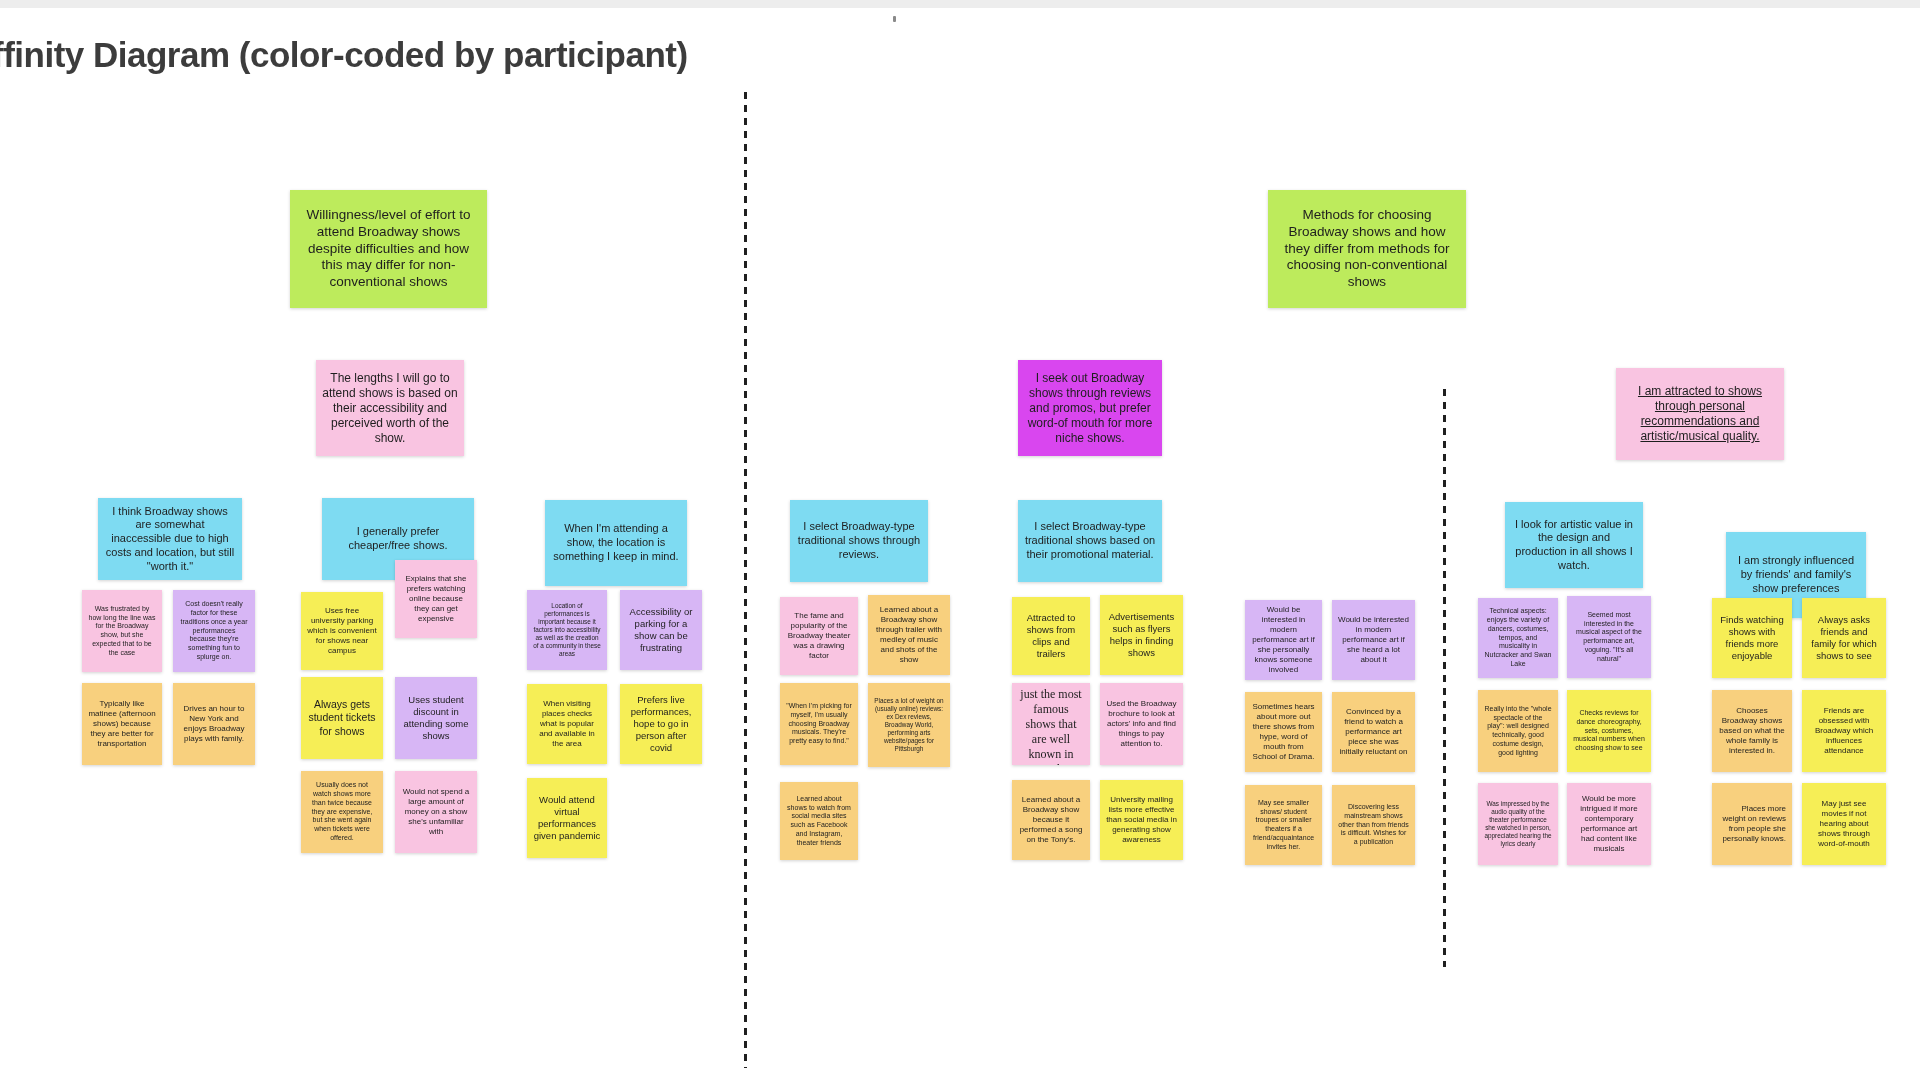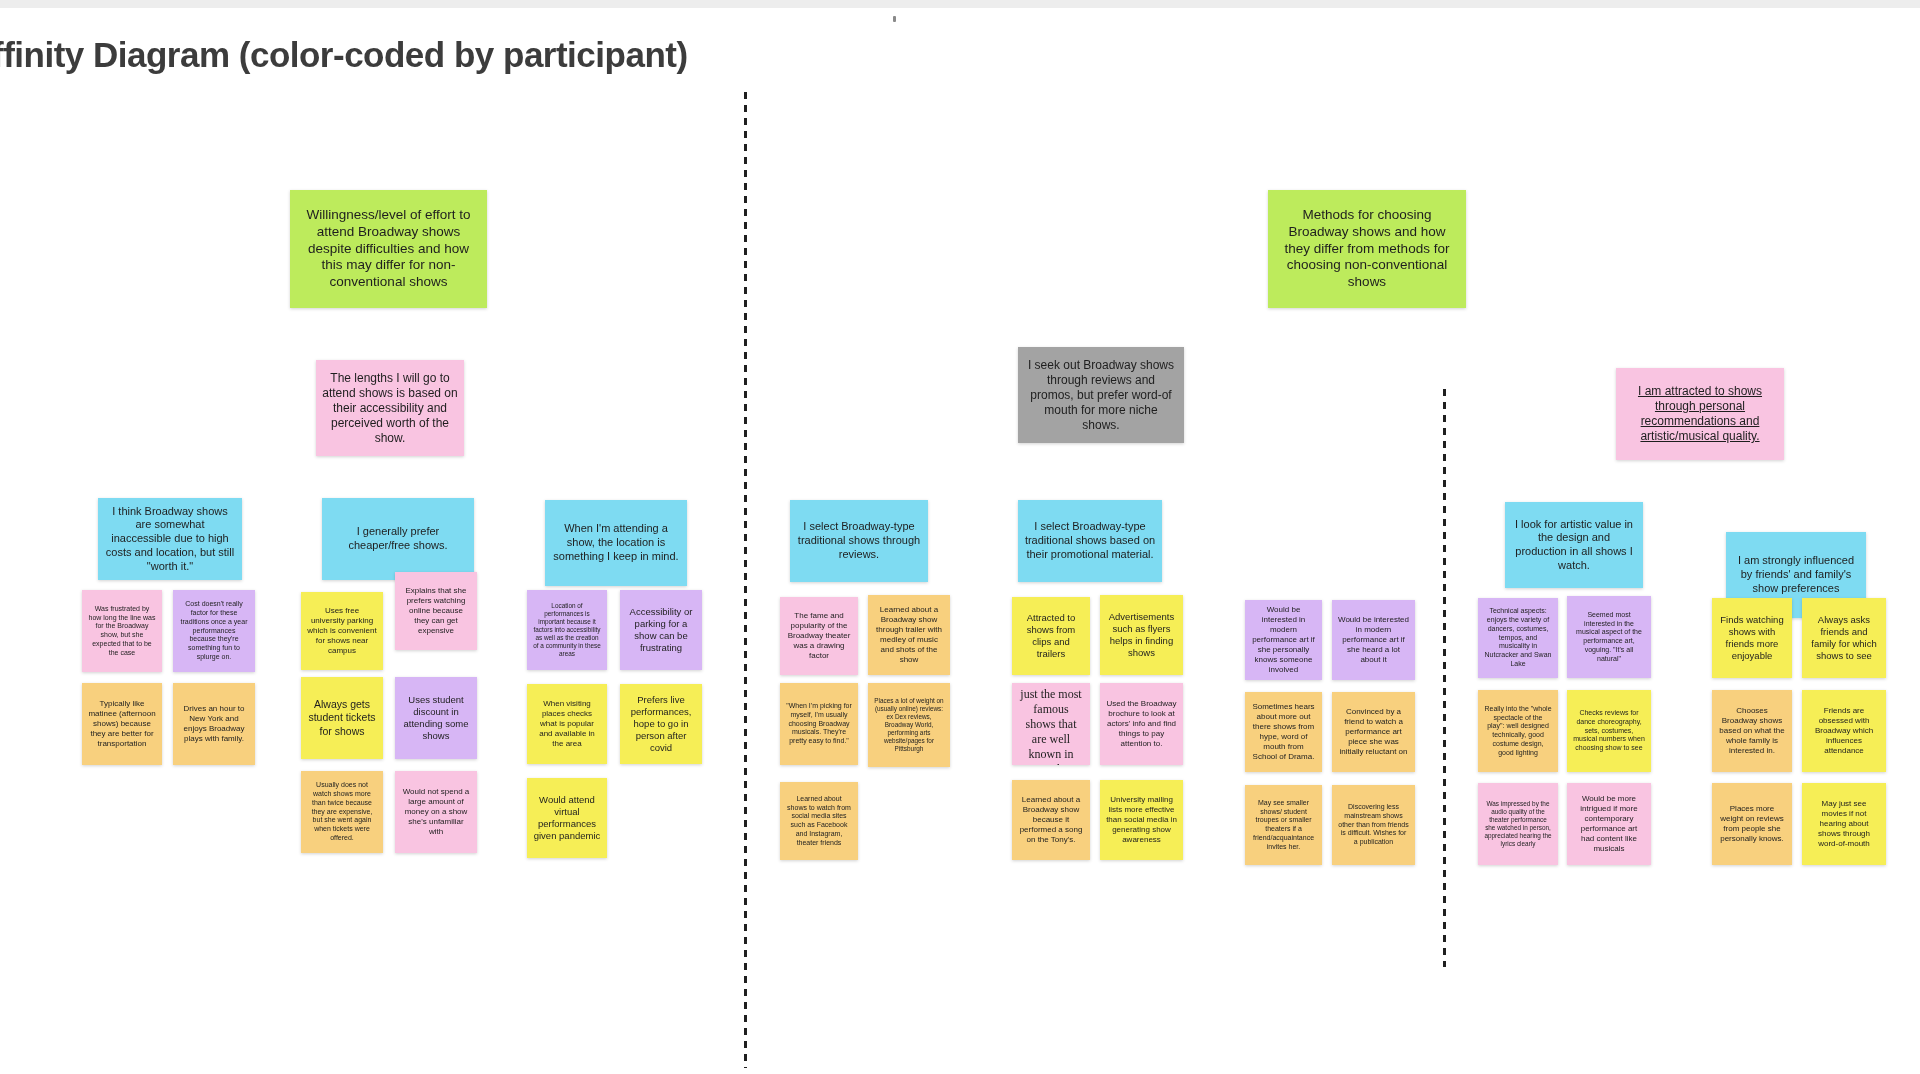--- a/index.html
+++ b/index.html
@@ -45,35 +45,35 @@
 <div class="top-strip"></div>
 
 <h1 class="board-title">ffinity Diagram (color-coded by participant)</h1>
 
 <div class="canvas">
     <div class="divider" style="left: 744px; top: 92px; height: 976px;"></div>
     <div class="divider" style="left: 1443px; top: 389px; height: 578px;"></div>
     <div class="note" style="left: 290px; top: 190px; width: 197px; height: 118px; background: rgb(189, 235, 92); font-size: 13.5px;">Willingness/level of effort to attend Broadway shows despite difficulties and how this may differ for non-conventional shows</div>
     <div class="note" style="left: 1268px; top: 190px; width: 198px; height: 118px; background: rgb(189, 235, 92); font-size: 13.5px;">Methods for choosing Broadway shows and how they differ from methods for choosing non-conventional shows</div>
     <div class="note" style="left: 316px; top: 360px; width: 148px; height: 96px; background: rgb(249, 196, 225); font-size: 12px;">The lengths I will go to attend shows is based on their accessibility and perceived worth of the show.</div>
-    <div class="note" style="left: 1018px; top: 347px; width: 166px; height: 96px; background: #a3a3a3; font-size: 12px;">I seek out Broadway shows through reviews and promos, but prefer word-of mouth for more niche shows.</div>
+    <div class="note" style="left: 1018px; top: 360px; width: 144px; height: 96px; background: #d946ef; font-size: 12px;">I seek out Broadway shows through reviews and promos, but prefer word-of mouth for more niche shows.</div>
     <div class="note" style="left: 1616px; top: 368px; width: 168px; height: 92px; background: rgb(249, 196, 225); font-size: 12px; text-decoration: underline;">I am attracted to shows through personal recommendations and artistic/musical quality.</div>
     <div class="note" style="left: 98px; top: 498px; width: 144px; height: 82px; background: rgb(126, 219, 242); font-size: 11px;">I think Broadway shows are somewhat inaccessible due to high costs and location, but still "worth it."</div>
     <div class="note" style="left: 322px; top: 498px; width: 152px; height: 82px; background: rgb(126, 219, 242); font-size: 11px;">I generally prefer cheaper/free shows.</div>
     <div class="note" style="left: 545px; top: 500px; width: 142px; height: 86px; background: rgb(126, 219, 242); font-size: 11px;">When I'm attending a show, the location is something I keep in mind.</div>
     <div class="note" style="left: 790px; top: 500px; width: 138px; height: 82px; background: rgb(126, 219, 242); font-size: 11px;">I select Broadway-type traditional shows through reviews.</div>
     <div class="note" style="left: 1018px; top: 500px; width: 144px; height: 82px; background: rgb(126, 219, 242); font-size: 11px;">I select Broadway-type traditional shows based on their promotional material.</div>
     <div class="note" style="left: 1505px; top: 502px; width: 138px; height: 86px; background: rgb(126, 219, 242); font-size: 11px;">I look for artistic value in the design and production in all shows I watch.</div>
     <div class="note" style="left: 1726px; top: 532px; width: 140px; height: 86px; background: rgb(126, 219, 242); font-size: 11px;">I am strongly influenced by friends' and family's show preferences</div>
     <div class="note" style="left: 82px; top: 590px; width: 80px; height: 82px; background: rgb(249, 196, 225); font-size: 7px;">Was frustrated by how long the line was for the Broadway show, but she expected that to be the case</div>
     <div class="note" style="left: 173px; top: 590px; width: 82px; height: 82px; background: rgb(215, 182, 245); font-size: 7px;">Cost doesn't really factor for these traditions once a year performances because they're something fun to splurge on.</div>
     <div class="note" style="left: 82px; top: 683px; width: 80px; height: 82px; background: rgb(248, 208, 126); font-size: 8px;">Typically like matinee (afternoon shows) because they are better for transportation</div>
     <div class="note" style="left: 173px; top: 683px; width: 82px; height: 82px; background: rgb(248, 208, 126); font-size: 8px;">Drives an hour to New York and enjoys Broadway plays with family.</div>
     <div class="note" style="left: 301px; top: 592px; width: 82px; height: 78px; background: rgb(246, 238, 86); font-size: 8px;">Uses free university parking which is convenient for shows near campus</div>
-    <div class="note" style="left: 395px; top: 572px; width: 82px; height: 78px; background: rgb(249, 196, 225); font-size: 8px;">Explains that she prefers watching online because they can get expensive</div>
+    <div class="note" style="left: 395px; top: 560px; width: 82px; height: 78px; background: rgb(249, 196, 225); font-size: 8px;">Explains that she prefers watching online because they can get expensive</div>
     <div class="note" style="left: 301px; top: 677px; width: 82px; height: 82px; background: rgb(246, 238, 86); font-size: 10.5px;">Always gets student tickets for shows</div>
     <div class="note" style="left: 395px; top: 677px; width: 82px; height: 82px; background: rgb(215, 182, 245); font-size: 9.5px;">Uses student discount in attending some shows</div>
     <div class="note" style="left: 301px; top: 771px; width: 82px; height: 82px; background: rgb(248, 208, 126); font-size: 7px;">Usually does not watch shows more than twice because they are expensive, but she went again when tickets were offered.</div>
     <div class="note" style="left: 395px; top: 771px; width: 82px; height: 82px; background: rgb(249, 196, 225); font-size: 8px;">Would not spend a large amount of money on a show she's unfamiliar with</div>
     <div class="note" style="left: 527px; top: 590px; width: 80px; height: 80px; background: rgb(215, 182, 245); font-size: 6.4px;">Location of performances is important because it factors into accessibility as well as the creation of a community in these areas</div>
     <div class="note" style="left: 620px; top: 590px; width: 82px; height: 80px; background: rgb(215, 182, 245); font-size: 9.5px;">Accessibility or parking for a show can be frustrating</div>
     <div class="note" style="left: 527px; top: 684px; width: 80px; height: 80px; background: rgb(246, 238, 86); font-size: 8px;">When visiting places checks what is popular and available in the area</div>
     <div class="note" style="left: 620px; top: 684px; width: 82px; height: 80px; background: rgb(246, 238, 86); font-size: 9.5px;">Prefers live performances, hope to go in person after covid</div>
     <div class="note" style="left: 527px; top: 778px; width: 80px; height: 80px; background: rgb(246, 238, 86); font-size: 9.5px;">Would attend virtual performances given pandemic</div>
     <div class="note" style="left: 780px; top: 597px; width: 78px; height: 78px; background: rgb(249, 196, 225); font-size: 8px;">The fame and popularity of the Broadway theater was a drawing factor</div>
@@ -96,17 +96,17 @@
     <div class="note" style="left: 1478px; top: 598px; width: 80px; height: 80px; background: rgb(215, 182, 245); font-size: 7px;">Technical aspects: enjoys the variety of dancers, costumes, tempos, and musicality in Nutcracker and Swan Lake</div>
     <div class="note" style="left: 1567px; top: 596px; width: 84px; height: 82px; background: rgb(215, 182, 245); font-size: 7px;">Seemed most interested in the musical aspect of the performance art, voguing. "It's all natural"</div>
     <div class="note" style="left: 1478px; top: 690px; width: 80px; height: 82px; background: rgb(248, 208, 126); font-size: 7px;">Really into the "whole spectacle of the play": well designed technically, good costume design, good lighting</div>
     <div class="note" style="left: 1567px; top: 690px; width: 84px; height: 82px; background: rgb(246, 238, 86); font-size: 7px;">Checks reviews for dance choreography, sets, costumes, musical numbers when choosing show to see</div>
     <div class="note" style="left: 1478px; top: 783px; width: 80px; height: 82px; background: rgb(249, 196, 225); font-size: 6.4px;">Was impressed by the audio quality of the theater performance she watched in person, appreciated hearing the lyrics clearly</div>
     <div class="note" style="left: 1567px; top: 783px; width: 84px; height: 82px; background: rgb(249, 196, 225); font-size: 8px;">Would be more intrigued if more contemporary performance art had content like musicals</div>
     <div class="note" style="left: 1712px; top: 598px; width: 80px; height: 80px; background: rgb(246, 238, 86); font-size: 9.5px;">Finds watching shows with friends more enjoyable</div>
     <div class="note" style="left: 1802px; top: 598px; width: 84px; height: 80px; background: rgb(246, 238, 86); font-size: 9.5px;">Always asks friends and family for which shows to see</div>
     <div class="note" style="left: 1712px; top: 690px; width: 80px; height: 82px; background: rgb(248, 208, 126); font-size: 8px;">Chooses Broadway shows based on what the whole family is interested in.</div>
     <div class="note" style="left: 1802px; top: 690px; width: 84px; height: 82px; background: rgb(246, 238, 86); font-size: 8px;">Friends are obsessed with Broadway which influences attendance</div>
-    <div class="note" style="left: 1712px; top: 783px; width: 80px; height: 82px; background: rgb(248, 208, 126); font-size: 8px;">Places more weight on reviews from people she personally knows.</div>
+    <div class="note" style="left: 1712px; top: 783px; width: 80px; height: 82px; background: rgb(248, 208, 126); font-size: 8px; text-align: right;">Places more weight on reviews from people she personally knows.</div>
     <div class="note" style="left: 1802px; top: 783px; width: 84px; height: 82px; background: rgb(246, 238, 86); font-size: 8px;">May just see movies if not hearing about shows through word-of-mouth</div>
   </div>
 
 <div class="canvas-dot"></div>
 
 </body></html>

